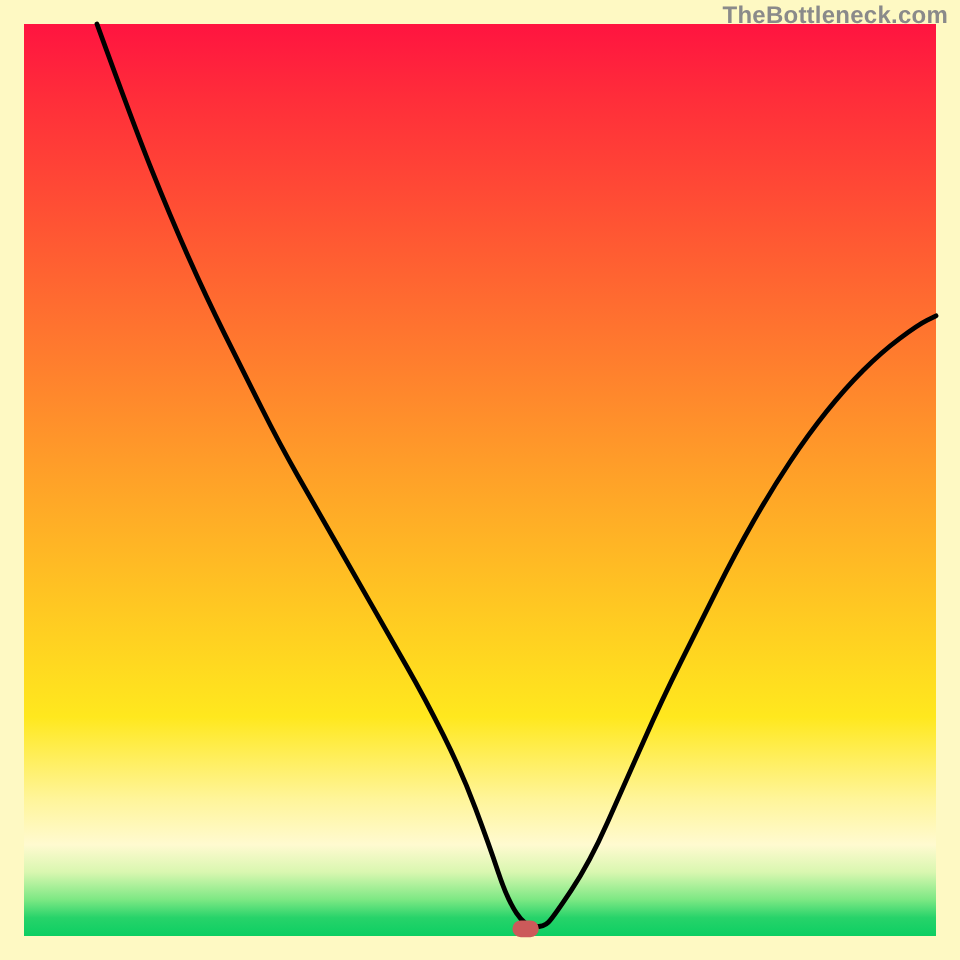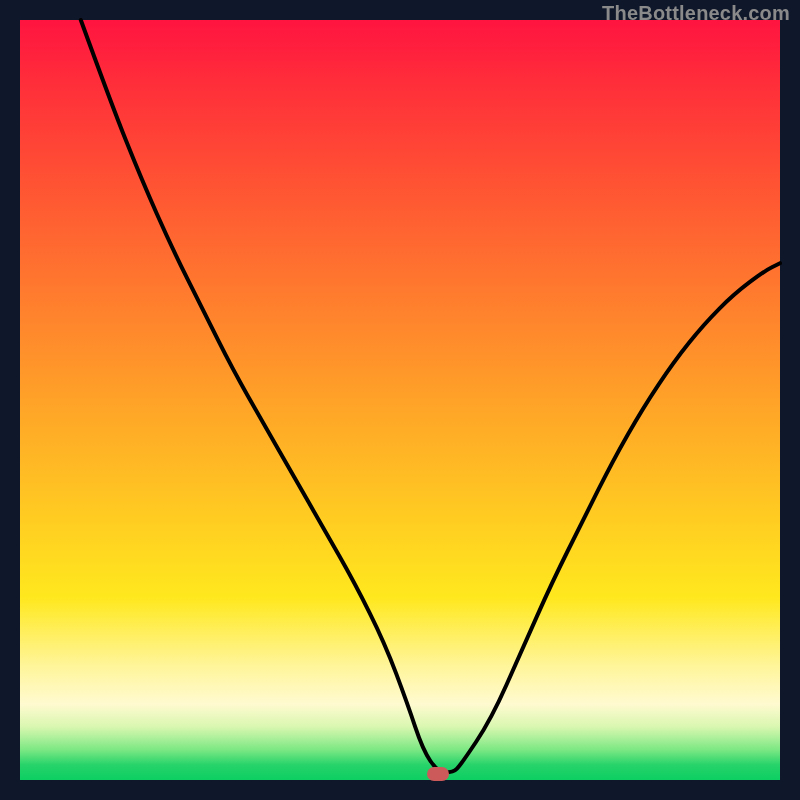--- a/index.html
+++ b/index.html
@@ -9,21 +9,21 @@
     height: 800px;
     background: #000;
     overflow: hidden;
   }
   .frame {
     position: absolute;
     left: 0;
     top: 0;
     width: 800px;
     height: 800px;
-    background: #0f172a;
+    background: #fef9c3;
   }
   .plot {
     position: absolute;
     left: 20px;
     top: 20px;
     width: 760px;
     height: 760px;
     
     background: linear-gradient(to bottom,
       #ff1440 0%,

